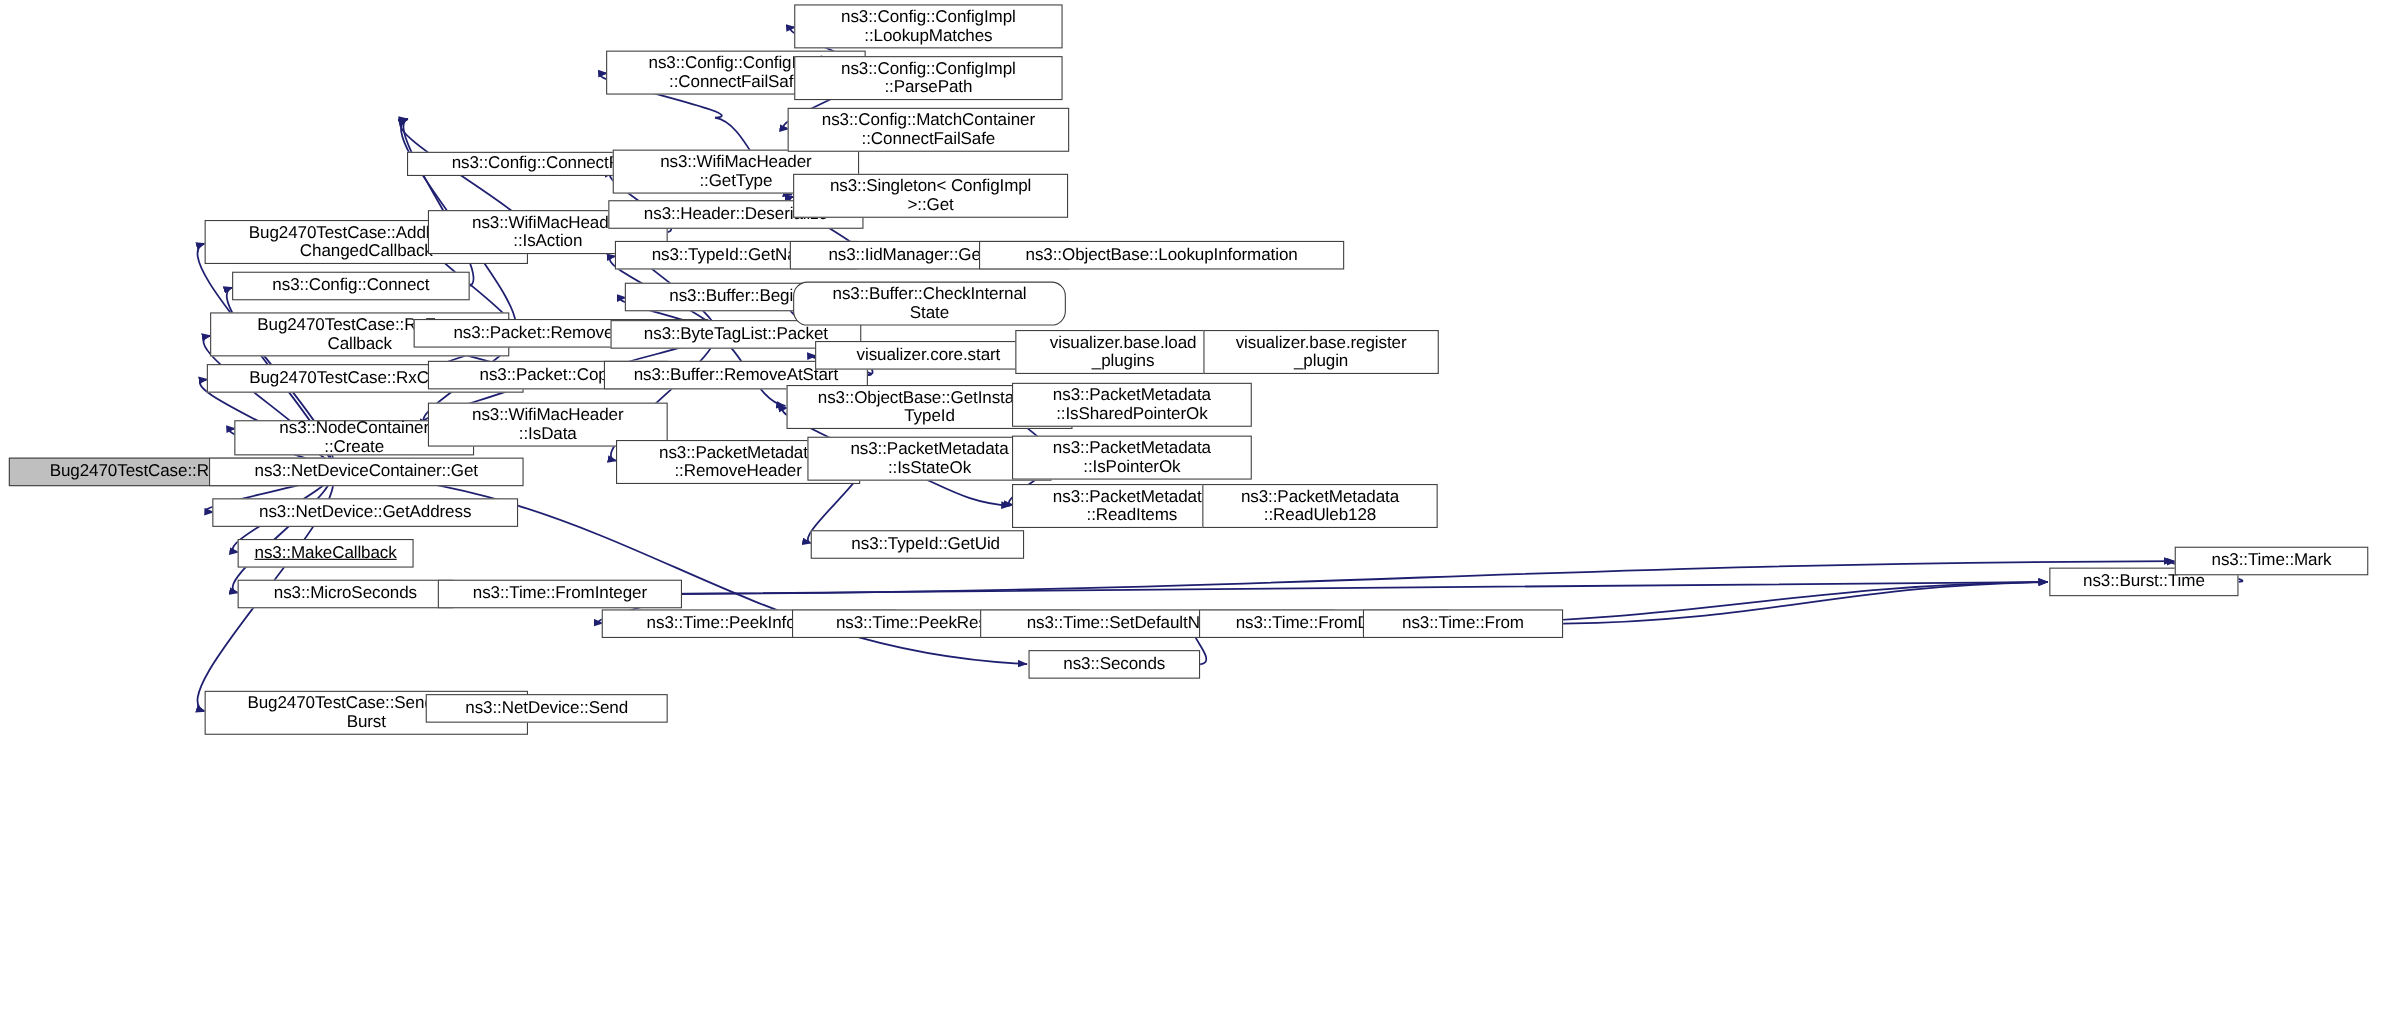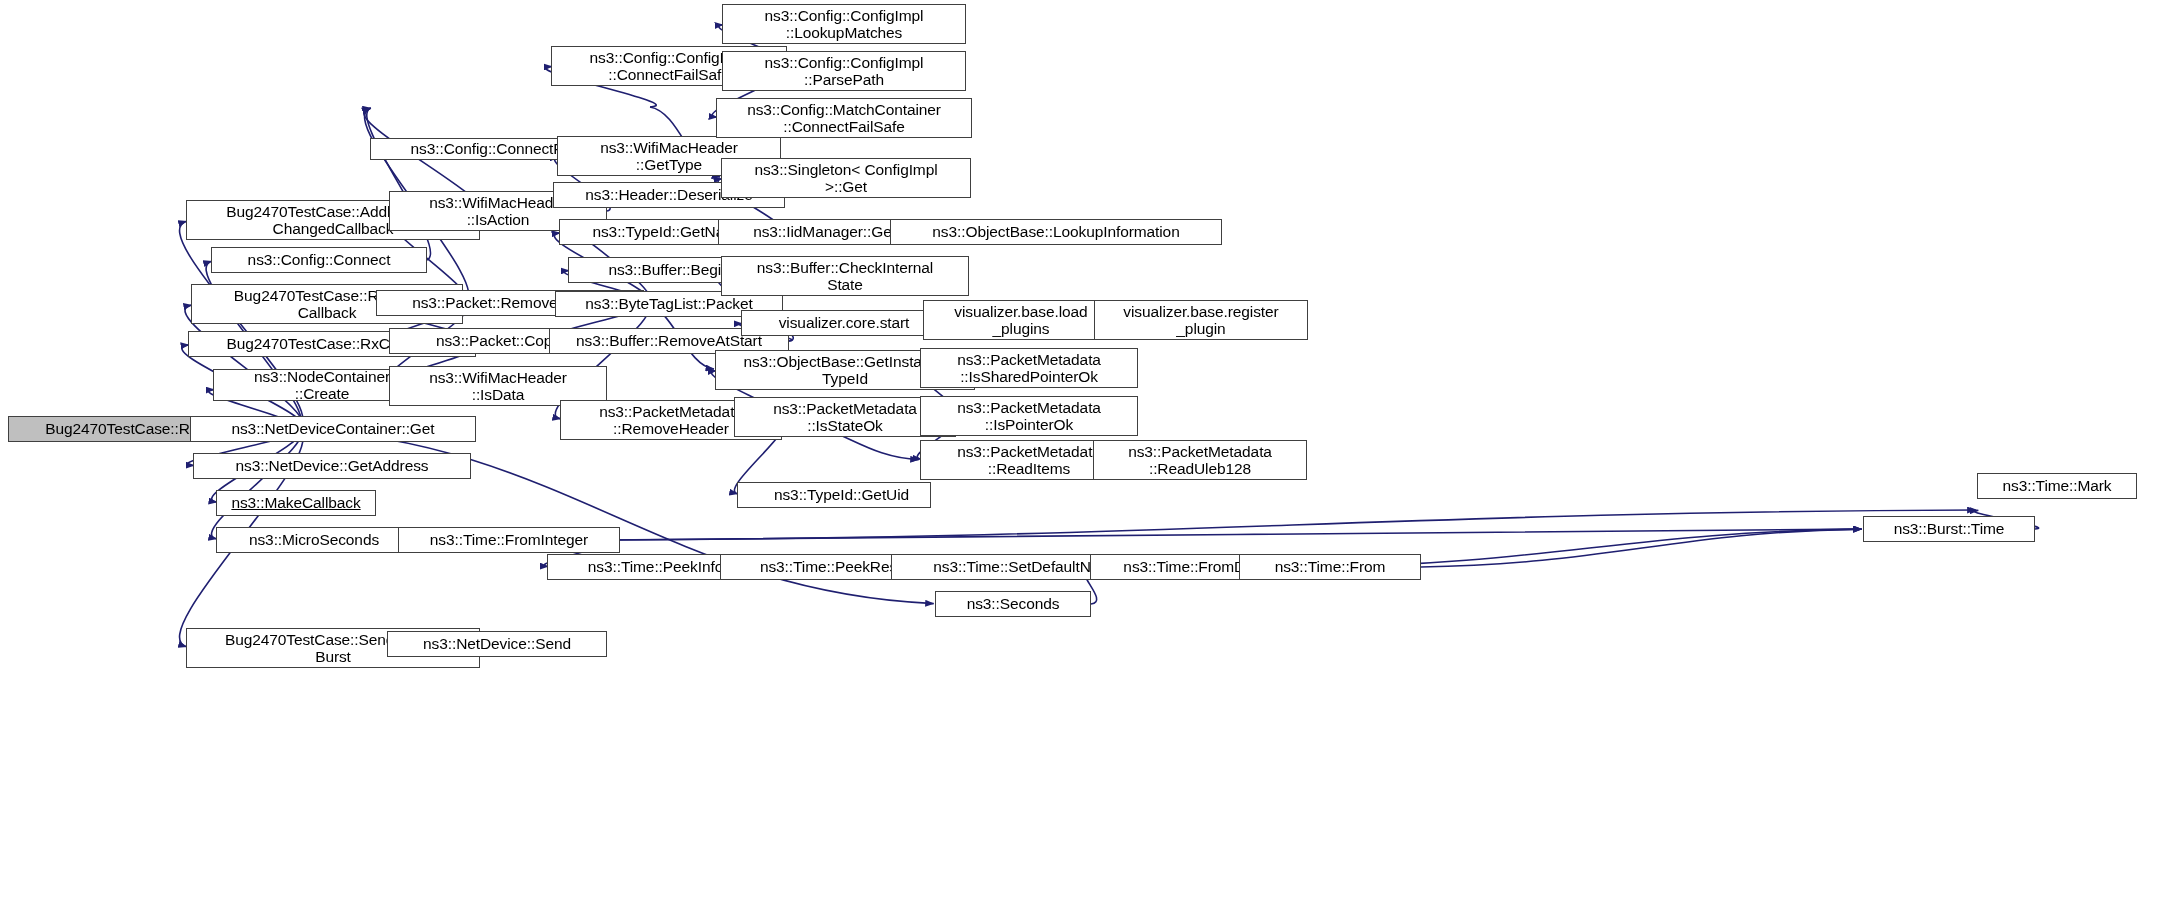--- a/index.html
+++ b/index.html
@@ -121,21 +121,21 @@
       </g>
   </svg>
   <div id="nodes-group">
       <div class="node root" style="left: 8px; top: 416px; width: 288px; height: 26px;">Bug2470TestCase::RunSubtest</div>
       <div class="node" style="left: 186px; top: 200px; width: 294px; height: 40px;">Bug2470TestCase::AddbaState
 ChangedCallback</div>
       <div class="node" style="left: 211px; top: 247px; width: 216px; height: 26px;">ns3::Config::Connect</div>
       <div class="node" style="left: 191px; top: 284px; width: 272px; height: 40px;">Bug2470TestCase::RxError
 Callback</div>
       <div class="node" style="left: 188px; top: 331px; width: 288px; height: 26px;">Bug2470TestCase::RxCallback</div>
-      <div class="node" style="left: 213px; top: 369px; width: 218px; height: 32px;">ns3::NodeContainer
+      <div class="node" style="left: 213px; top: 382px; width: 218px; height: 32px;">ns3::NodeContainer
 ::Create</div>
       <div class="node" style="left: 190px; top: 416px; width: 286px; height: 26px;">ns3::NetDeviceContainer::Get</div>
       <div class="node" style="left: 193px; top: 453px; width: 278px; height: 26px;">ns3::NetDevice::GetAddress</div>
       <div class="node" style="left: 216px; top: 490px; width: 160px; height: 26px; text-decoration: underline;">ns3::MakeCallback</div>
       <div class="node" style="left: 216px; top: 527px; width: 196px; height: 26px;">ns3::MicroSeconds</div>
       <div class="node" style="left: 186px; top: 628px; width: 294px; height: 40px;">Bug2470TestCase::SendPacket
 Burst</div>
       <div class="node" style="left: 370px; top: 94px; width: 280px; height: 22px; margin-top: 44px;">ns3::Config::ConnectFailSafe</div>
       <div class="node" style="left: 389px; top: 191px; width: 218px; height: 40px;">ns3::WifiMacHeader
 ::IsAction</div>
@@ -158,21 +158,21 @@
 ::RemoveHeader</div>
       <div class="node" style="left: 722px; top: 4px; width: 244px; height: 40px;">ns3::Config::ConfigImpl
 ::LookupMatches</div>
       <div class="node" style="left: 722px; top: 51px; width: 244px; height: 40px;">ns3::Config::ConfigImpl
 ::ParsePath</div>
       <div class="node" style="left: 716px; top: 98px; width: 256px; height: 40px;">ns3::Config::MatchContainer
 ::ConnectFailSafe</div>
       <div class="node" style="left: 721px; top: 158px; width: 250px; height: 40px;">ns3::Singleton&lt; ConfigImpl
 &gt;::Get</div>
       <div class="node" style="left: 718px; top: 219px; width: 254px; height: 26px;">ns3::IidManager::GetName</div>
-      <div class="node" style="left: 721px; top: 256px; width: 248px; height: 40px;">ns3::Buffer::CheckInternal
+      <div class="node" style="left: 721px; top: 256px; width: 248px; height: 40px; border-radius: 13px;">ns3::Buffer::CheckInternal
 State</div>
       <div class="node" style="left: 741px; top: 310px; width: 206px; height: 26px;">visualizer.core.start</div>
       <div class="node" style="left: 715px; top: 350px; width: 260px; height: 40px;">ns3::ObjectBase::GetInstance
 TypeId</div>
       <div class="node" style="left: 734px; top: 397px; width: 222px; height: 40px;">ns3::PacketMetadata
 ::IsStateOk</div>
       <div class="node" style="left: 737px; top: 482px; width: 194px; height: 26px; padding-left: 15px;">ns3::TypeId::GetUid</div>
       <div class="node" style="left: 890px; top: 219px; width: 332px; height: 26px;">ns3::ObjectBase::LookupInformation</div>
       <div class="node" style="left: 923px; top: 300px; width: 196px; height: 40px;">visualizer.base.load
 _plugins</div>
@@ -186,15 +186,15 @@
 _plugin</div>
       <div class="node" style="left: 1093px; top: 440px; width: 214px; height: 40px;">ns3::PacketMetadata
 ::ReadUleb128</div>
       <div class="node" style="left: 547px; top: 554px; width: 268px; height: 26px;">ns3::Time::PeekInformation</div>
       <div class="node" style="left: 935px; top: 591px; width: 156px; height: 26px;">ns3::Seconds</div>
       <div class="node" style="left: 720px; top: 554px; width: 262px; height: 26px;">ns3::Time::PeekResolution</div>
       <div class="node" style="left: 891px; top: 554px; width: 322px; height: 26px;">ns3::Time::SetDefaultNsResolution</div>
       <div class="node" style="left: 1090px; top: 554px; width: 226px; height: 26px;">ns3::Time::FromDouble</div>
       <div class="node" style="left: 1239px; top: 554px; width: 182px; height: 26px;">ns3::Time::From</div>
       <div class="node" style="left: 1863px; top: 516px; width: 172px; height: 26px;">ns3::Burst::Time</div>
-      <div class="node" style="left: 1977px; top: 473px; width: 160px; height: 26px;">ns3::Time::Mark</div>
+      <div class="node" style="left: 1977px; top: 497px; width: 176px; height: 26px;">ns3::Time::Mark</div>
     </div>
 </div>
 
 </body></html>

